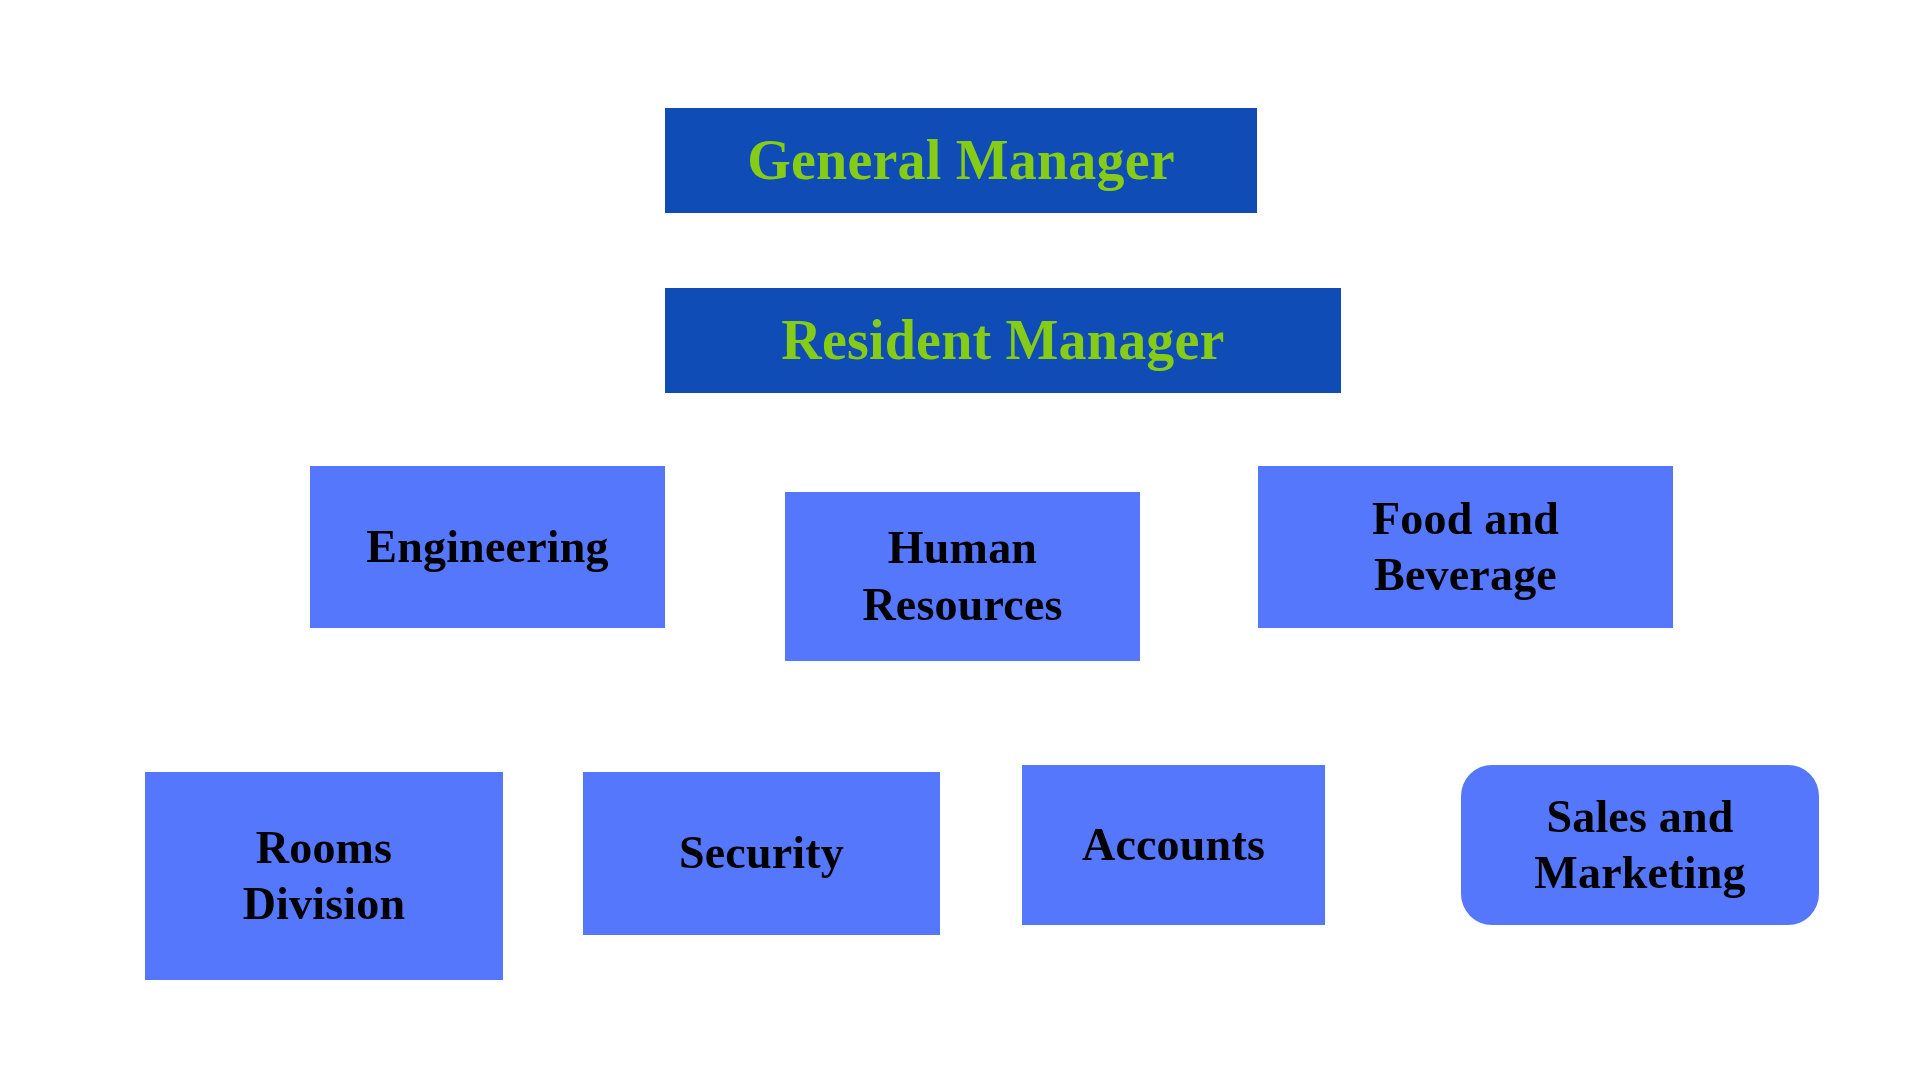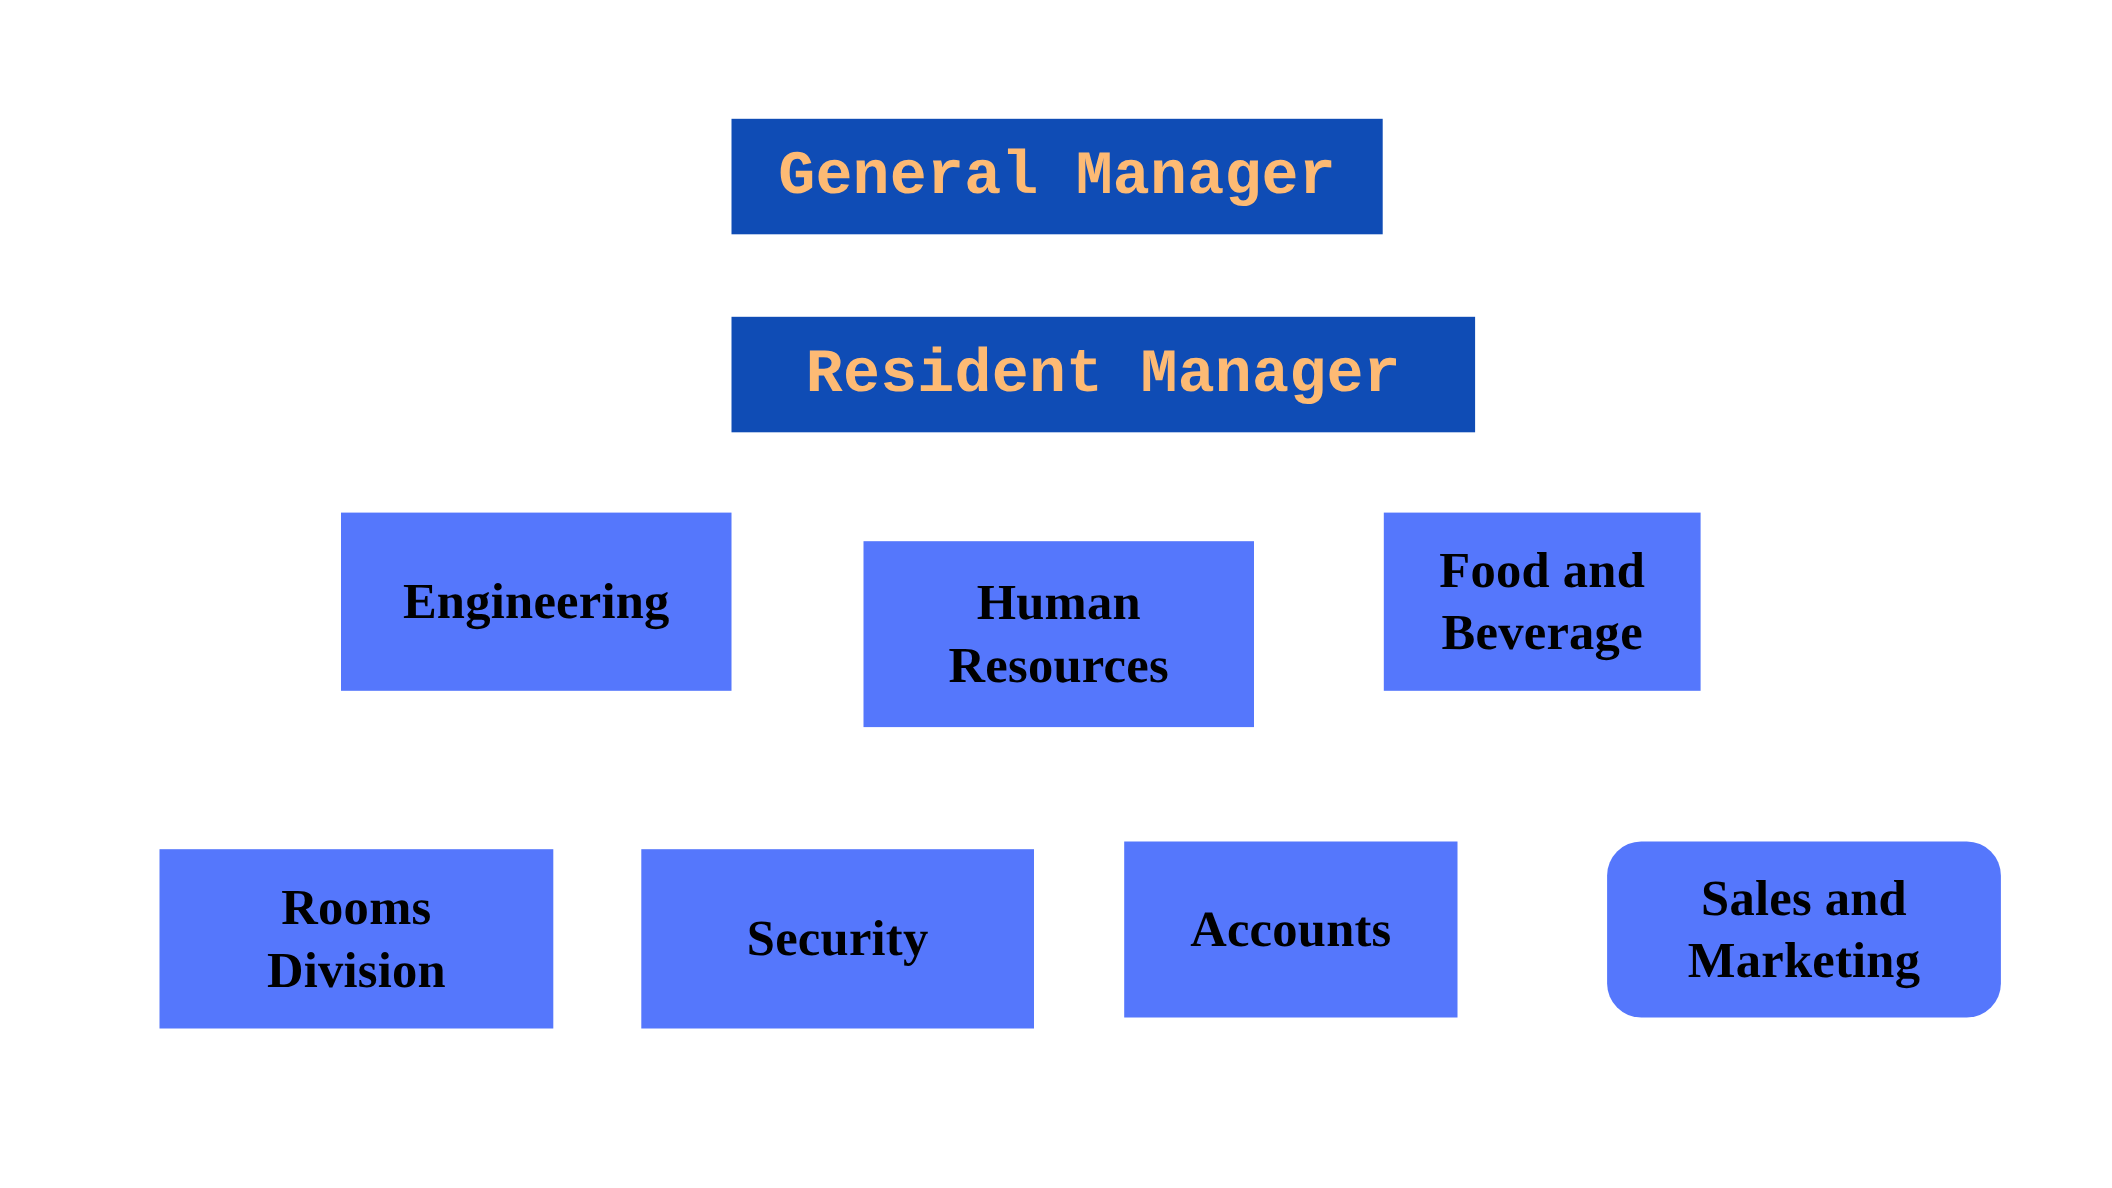--- a/index.html
+++ b/index.html
@@ -30,22 +30,21 @@
     text-align: center;
     font-weight: bold;
     line-height: 1.22;
     white-space: pre-line;
     letter-spacing: 0.2px;
   }
 
   
   .node.level-top {
     background: #0F4CB5;
-    color: #fdba74;
-    font-family: Liberation Mono, monospace;
+    color: #84cc16;
   }
 
   
   .node.level-dept {
     background: #5577FC;
     color: #000000;
   }
 
   #node-general-manager {
     left: 665px;
@@ -75,30 +74,30 @@
     left: 785px;
     top: 492px;
     width: 355px;
     height: 169px;
     font-size: 46px;
   }
 
   #node-food-and-beverage {
     left: 1258px;
     top: 466px;
-    width: 288px;
+    width: 415px;
     height: 162px;
     font-size: 46px;
   }
 
   #node-rooms-division {
     left: 145px;
     top: 772px;
     width: 358px;
-    height: 163px;
+    height: 208px;
     font-size: 46px;
   }
 
   #node-security {
     left: 583px;
     top: 772px;
     width: 357px;
     height: 163px;
     font-size: 46px;
   }

